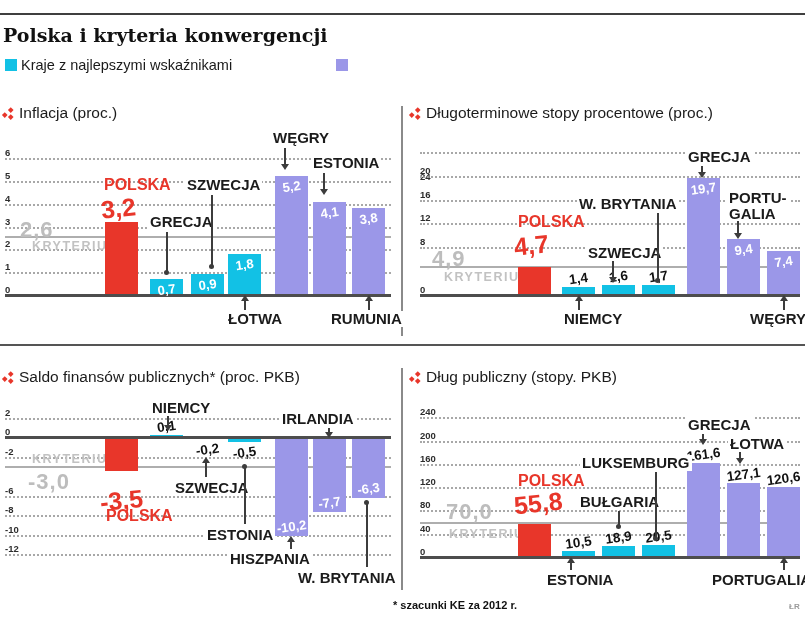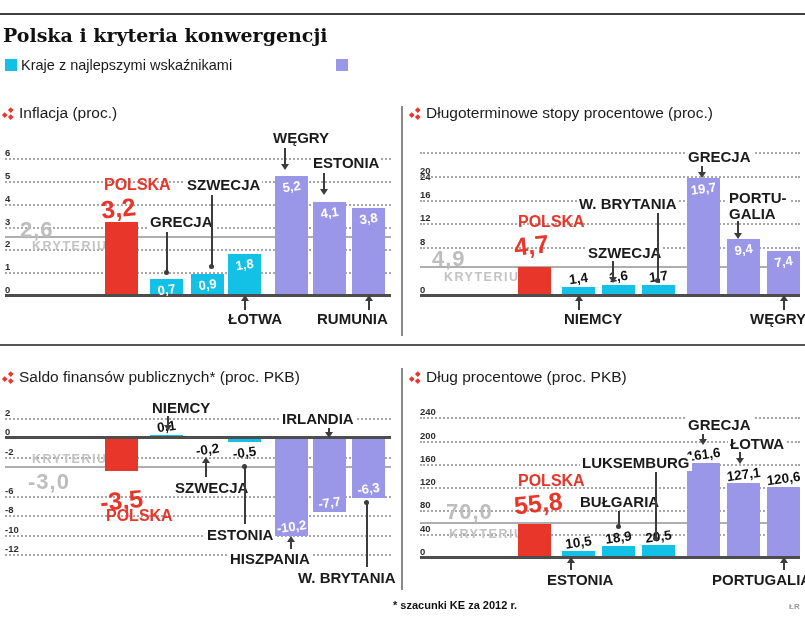--- a/index.html
+++ b/index.html
@@ -101,21 +101,21 @@
       <div class="abs tip-dot" style="left: 209.2px; top: 264px;"></div>
       <div class="abs callout" style="left: 226px; top: 311px;">ŁOTWA</div>
       <div class="abs cline" style="left: 244px; top: 299px; height: 11px;"></div>
       <div class="abs tip-up" style="left: 240.8px; top: 295px;"></div>
       <div class="abs callout" style="left: 271px; top: 130px;">WĘGRY</div>
       <div class="abs cline" style="left: 284px; top: 148px; height: 18px;"></div>
       <div class="abs tip-down" style="left: 280.8px; top: 164px;"></div>
       <div class="abs callout" style="left: 311px; top: 155px;">ESTONIA</div>
       <div class="abs cline" style="left: 323px; top: 173px; height: 18px;"></div>
       <div class="abs tip-down" style="left: 319.8px; top: 189px;"></div>
-      <div class="abs callout" style="left: 315px; top: 311px;">RUMUNIA</div>
+      <div class="abs callout" style="left: 329px; top: 311px;">RUMUNIA</div>
       <div class="abs cline" style="left: 368px; top: 299px; height: 11px;"></div>
       <div class="abs tip-up" style="left: 364.8px; top: 295px;"></div>
       <div class="abs hicon" style="left: 410px; top: 108px;">
         <i style="left: 6px; top: 0px;"></i>
         <i style="left: 0px; top: 5px;"></i>
         <i style="left: 6px; top: 7px;"></i>
       </div>
       <div class="abs chart-header" style="left: 426px; top: 104px;">Długoterminowe stopy procentowe (proc.)</div>
       <div class="abs grid" style="left: 420px; top: 151.96px; width: 380px;"></div>
       <div class="abs tick" style="left: 420px; top: 140.96px; margin-top: 30px;">24</div>
@@ -220,21 +220,21 @@
       <div class="abs cline" style="left: 328px; top: 428px; height: 6px;"></div>
       <div class="abs tip-down" style="left: 324.8px; top: 432px;"></div>
       <div class="abs callout" style="left: 296px; top: 570px;">W. BRYTANIA</div>
       <div class="abs cline" style="left: 366px; top: 502px; height: 65px;"></div>
       <div class="abs tip-dot" style="left: 364.2px; top: 500px;"></div>
       <div class="abs hicon" style="left: 410px; top: 372px;">
         <i style="left: 6px; top: 0px;"></i>
         <i style="left: 0px; top: 5px;"></i>
         <i style="left: 6px; top: 7px;"></i>
       </div>
-      <div class="abs chart-header" style="left: 426px; top: 368px;">Dług procentowe (proc. PKB)</div>
+      <div class="abs chart-header" style="left: 426px; top: 368px;">Dług publiczny (stopy. PKB)</div>
       <div class="abs grid" style="left: 420px; top: 417.2px; width: 380px;"></div>
       <div class="abs tick" style="left: 420px; top: 406.2px;">240</div>
       <div class="abs grid" style="left: 420px; top: 440.5px; width: 380px;"></div>
       <div class="abs tick" style="left: 420px; top: 429.5px;">200</div>
       <div class="abs grid" style="left: 420px; top: 463.8px; width: 380px;"></div>
       <div class="abs tick" style="left: 420px; top: 452.8px;">160</div>
       <div class="abs grid" style="left: 420px; top: 487.1px; width: 380px;"></div>
       <div class="abs tick" style="left: 420px; top: 476.1px;">120</div>
       <div class="abs grid" style="left: 420px; top: 510.4px; width: 380px;"></div>
       <div class="abs tick" style="left: 420px; top: 499.4px;">80</div>

